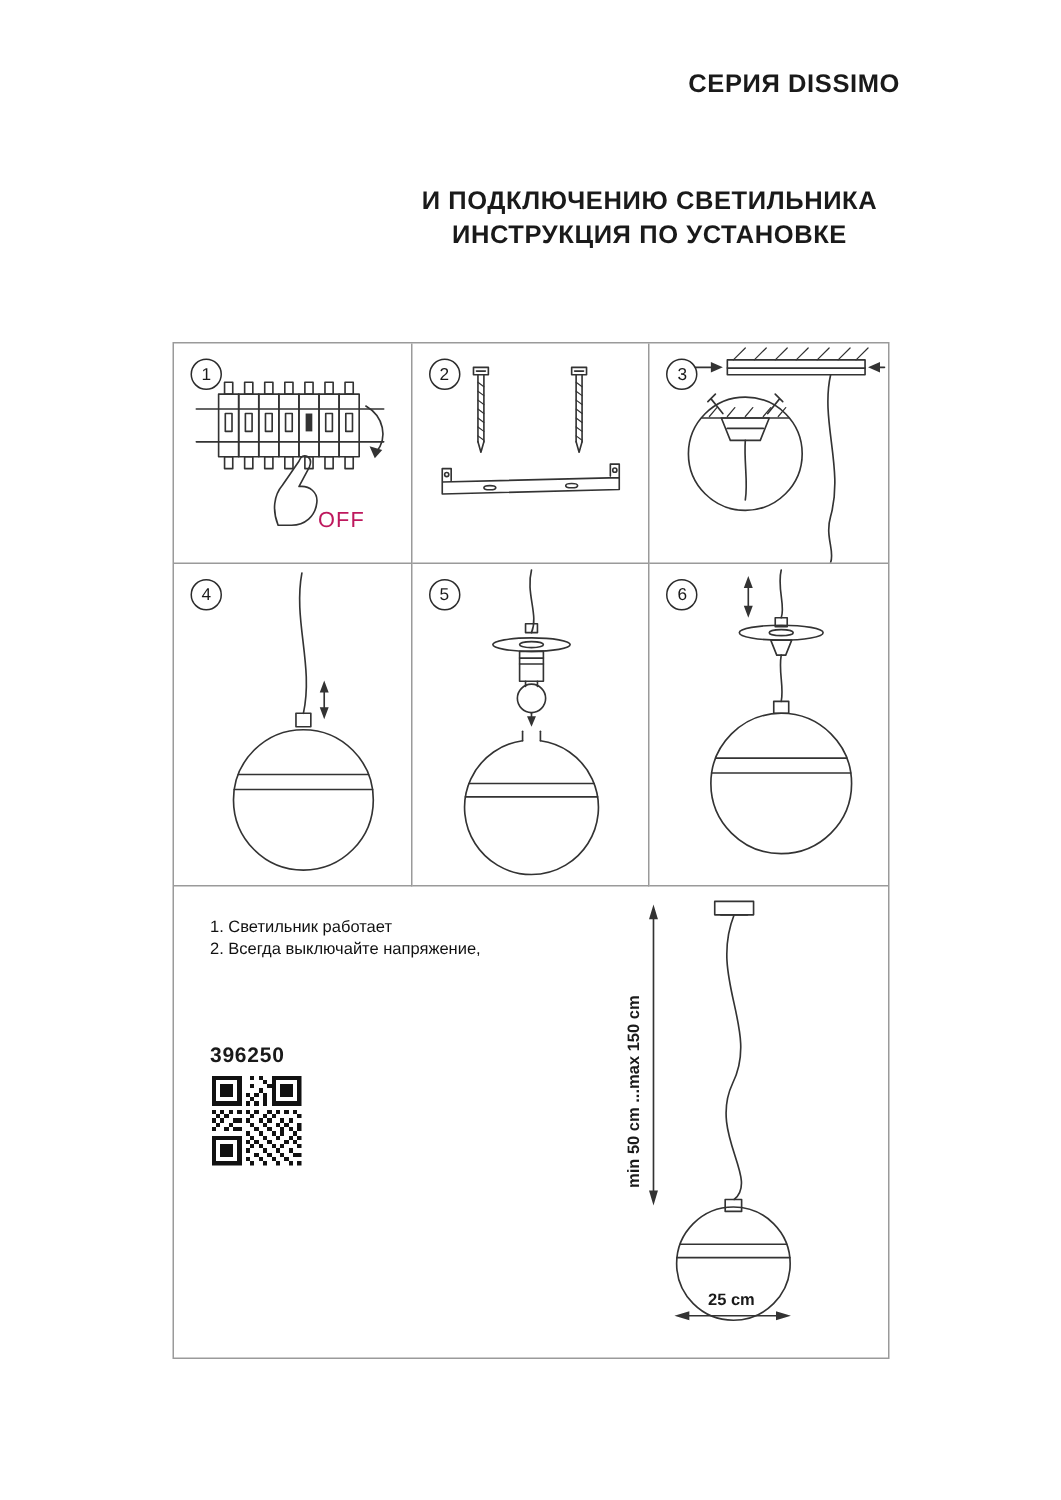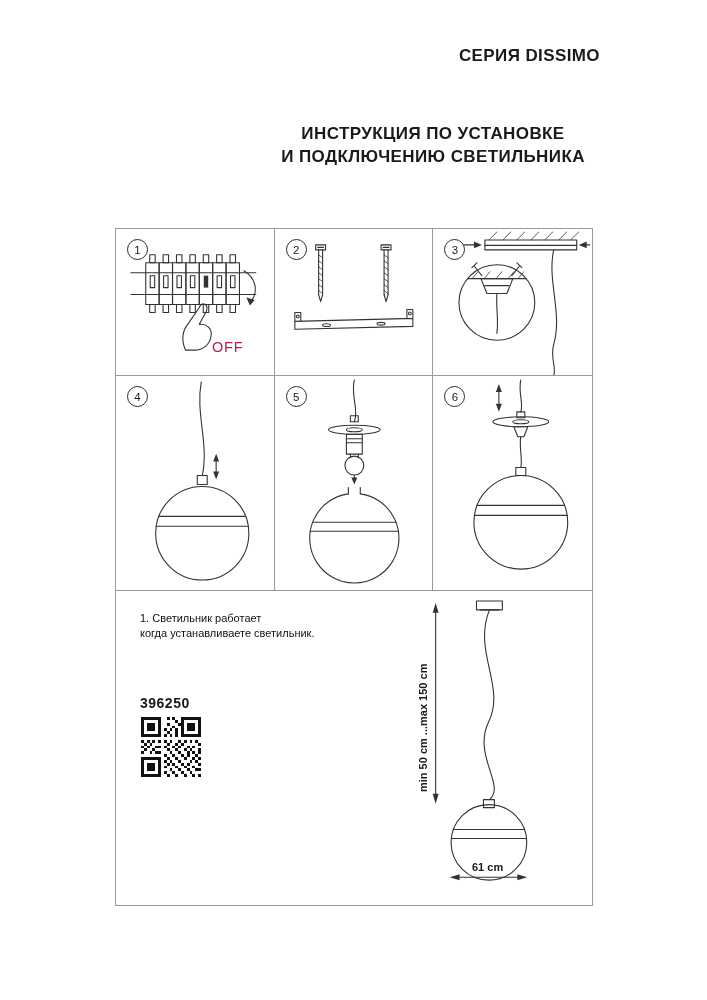--- a/index.html
+++ b/index.html
@@ -65,22 +65,22 @@
 </head>
 <body>
 
 <div class="page">
 
   <div class="brand">
     <div>СЕРИЯ DISSIMO</div>
   </div>
 
   <div class="instr">
+    <div>И ПОДКЛЮЧЕНИЮ СВЕТИЛЬНИКА</div>
     <div>ИНСТРУКЦИЯ ПО УСТАНОВКЕ</div>
-    <div>И ПОДКЛЮЧЕНИЮ СВЕТИЛЬНИКА</div>
   </div>
 
   <div class="grid">
 
     <div class="cell">
       <span class="badge">1</span>
       <svg class="draw" viewBox="0 0 159 147" preserveAspectRatio="none">
         <line x1="15" y1="44" x2="141" y2="44"></line>
         <line x1="15" y1="66" x2="141" y2="66"></line>
         <g>
@@ -251,21 +251,21 @@
           <path class="f" d="M321,12 L318,22 L324,22 Z M321,214 L318,204 L324,204 Z"></path>
         </g>
         <g>
           <line x1="341" y1="288" x2="407" y2="288"></line>
           <path class="f" d="M335,288 L345,285 L345,291 Z M413,288 L403,285 L403,291 Z"></path>
         </g>
       </svg>
 
       <div class="notes">
         <div>1. Светильник работает</div>
-        <div>когда устанавливаете светильник.</div>
+        <div>2. Всегда выключайте напряжение,</div>
       </div>
 
       <div class="article">396250</div>
 
       <svg class="qr" viewBox="0 0 21 21">
         <rect x="0" y="0" width="7" height="7"></rect>
           <rect class="w" x="1" y="1" width="5" height="5"></rect>
           <rect x="2" y="2" width="3" height="3"></rect>
         <rect x="14" y="0" width="7" height="7"></rect>
           <rect class="w" x="15" y="1" width="5" height="5"></rect>
@@ -283,17 +283,17 @@
           M9 14h1v1h-1z M12 14h1v1h-1z M15 14h1v1h-1z M18 14h1v1h-1z M20 14h1v1h-1z
           M8 15h1v1h-1z M10 15h1v1h-1z M13 15h1v1h-1z M17 15h1v1h-1z M19 15h1v1h-1z
           M9 16h1v1h-1z M11 16h1v1h-1z M14 16h1v1h-1z M16 16h1v1h-1z M20 16h1v1h-1z
           M8 17h1v1h-1z M12 17h1v1h-1z M15 17h1v1h-1z M18 17h1v1h-1z
           M10 18h1v1h-1z M13 18h1v1h-1z M16 18h1v1h-1z M19 18h1v1h-1z M20 18h1v1h-1z
           M8 19h1v1h-1z M11 19h1v1h-1z M14 19h1v1h-1z M17 19h1v1h-1z
           M9 20h1v1h-1z M12 20h1v1h-1z M15 20h1v1h-1z M18 20h1v1h-1z M20 20h1v1h-1z"></path>
       </svg>
 
       <div class="vdim-label">min 50 cm ...max 150 cm</div>
-      <div class="hdim-label">61 cm</div>
+      <div class="hdim-label">25 cm</div>
     </div>
 
   </div>
 </div>
 
 </body></html>

